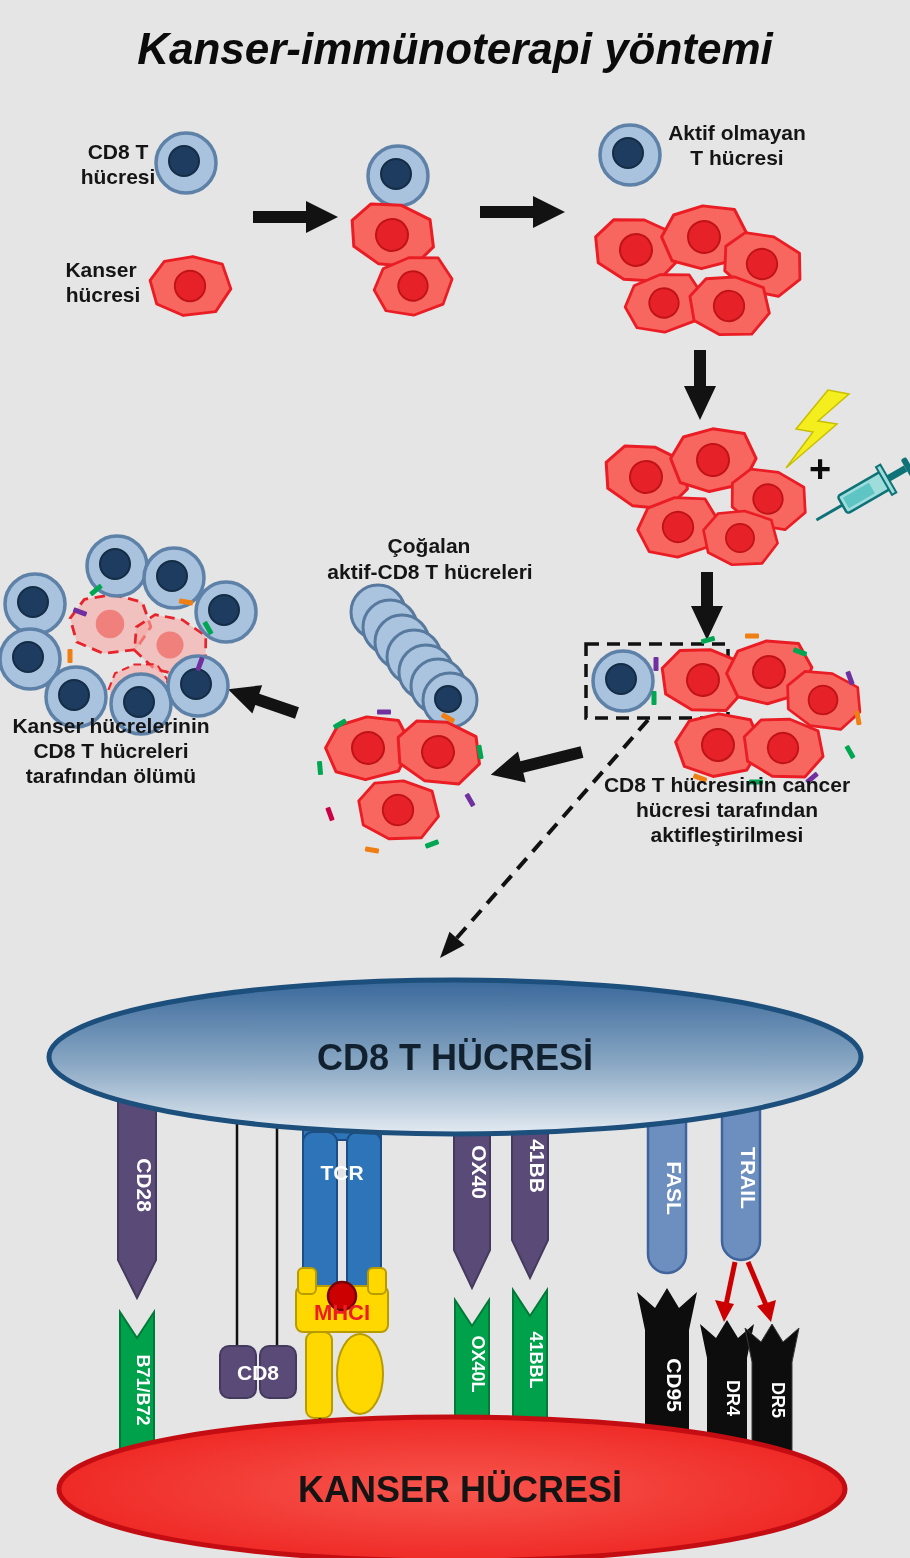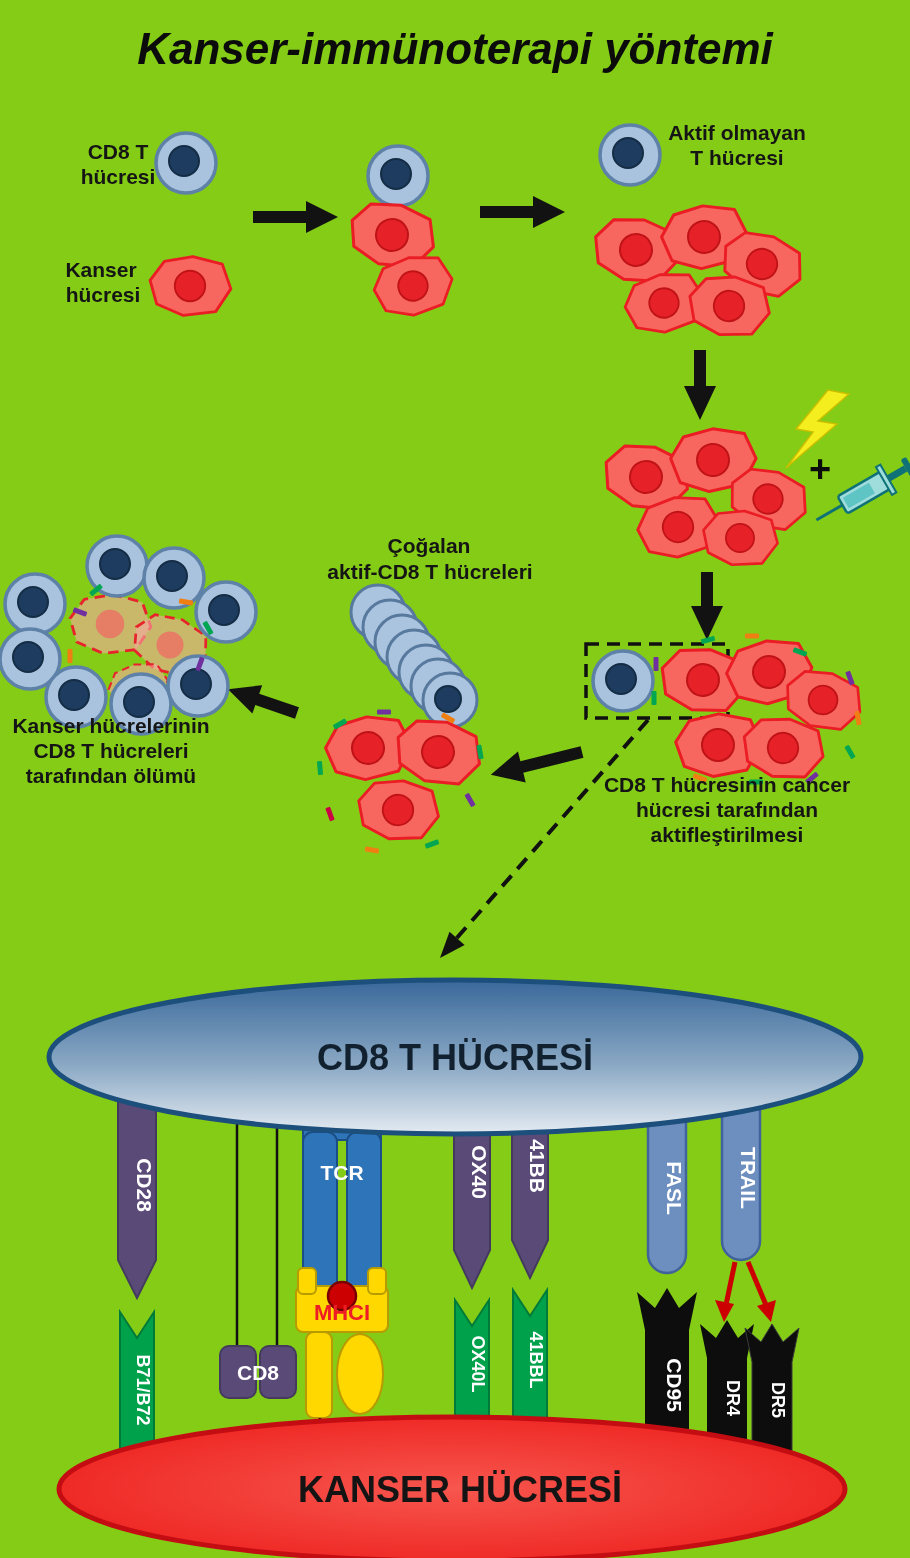--- a/index.html
+++ b/index.html
@@ -1,19 +1,19 @@
 <!DOCTYPE html>
 <html><head>
 <meta charset="utf-8">
 <style>
   html,body{margin:0;padding:0;background:#ffffff;}
   .stage{
     position:relative;
     width:910px;height:1558px;
-    background:#84cc16;
+    background:#e5e5e5;
     overflow:hidden;
     font-family:"Liberation Sans","DejaVu Sans",sans-serif;
   }
   svg{display:block;}
   text{font-family:"Liberation Sans","DejaVu Sans",sans-serif;}
   .title-t{font-size:44px;font-weight:bold;font-style:italic;fill:#0b0b0b;text-anchor:middle;}
   .lbl{font-size:21px;font-weight:bold;fill:#151515;text-anchor:middle;}
   .plus-t{font-size:38px;font-weight:bold;fill:#0b0b0b;text-anchor:middle;}
   .memb-t{font-size:36px;font-weight:bold;fill:#12212f;text-anchor:middle;}
   .canc-t{font-size:36px;font-weight:bold;fill:#141414;text-anchor:middle;}

